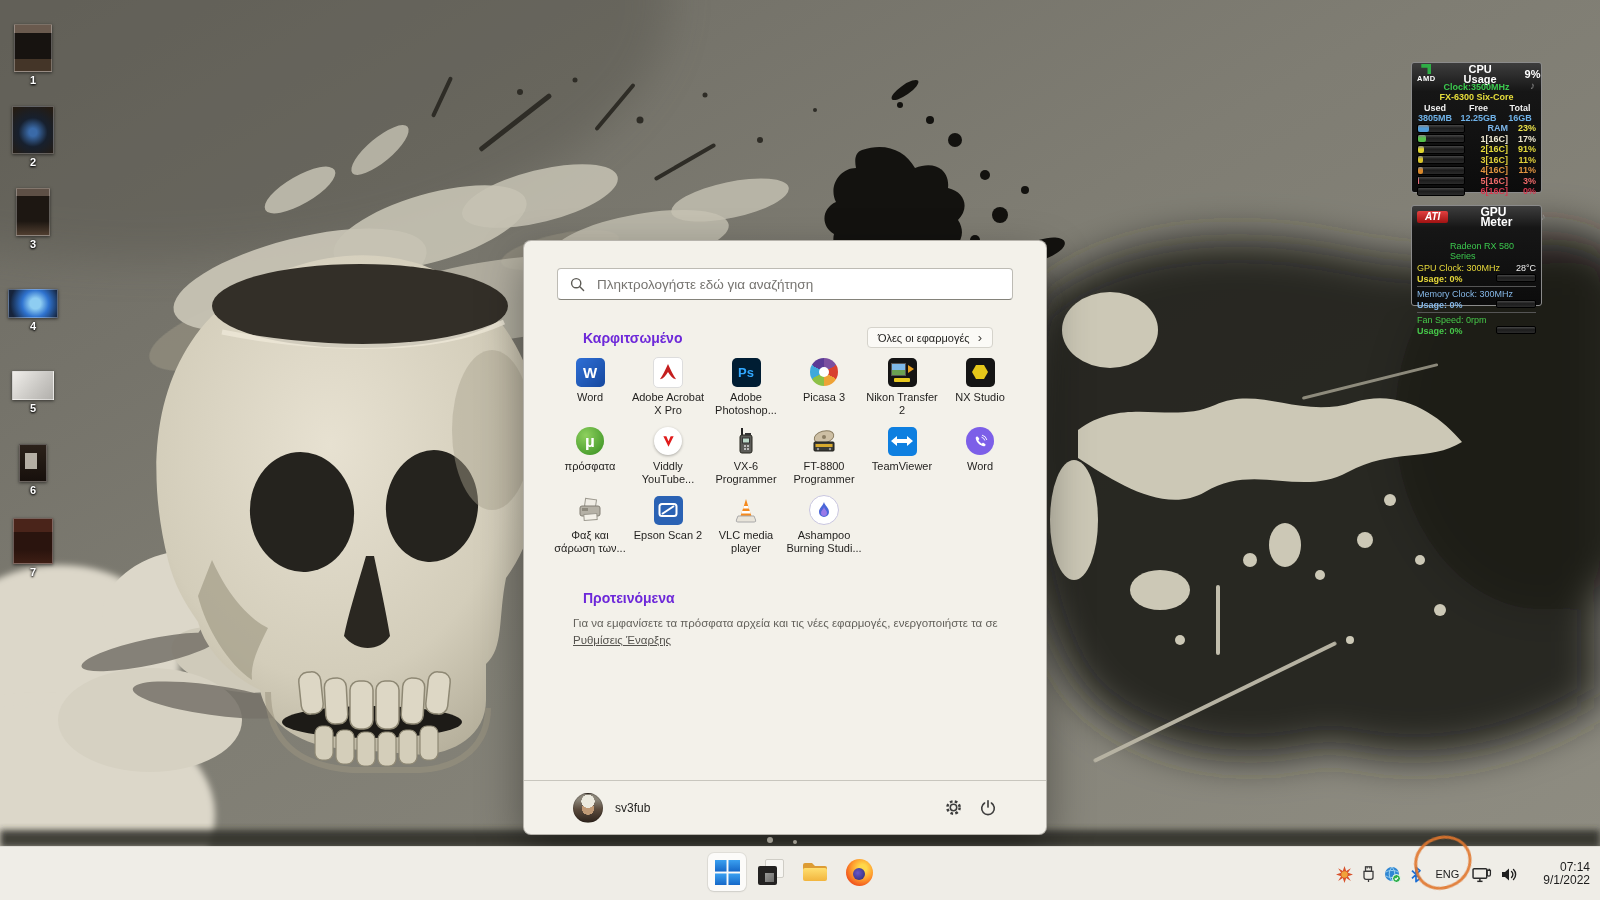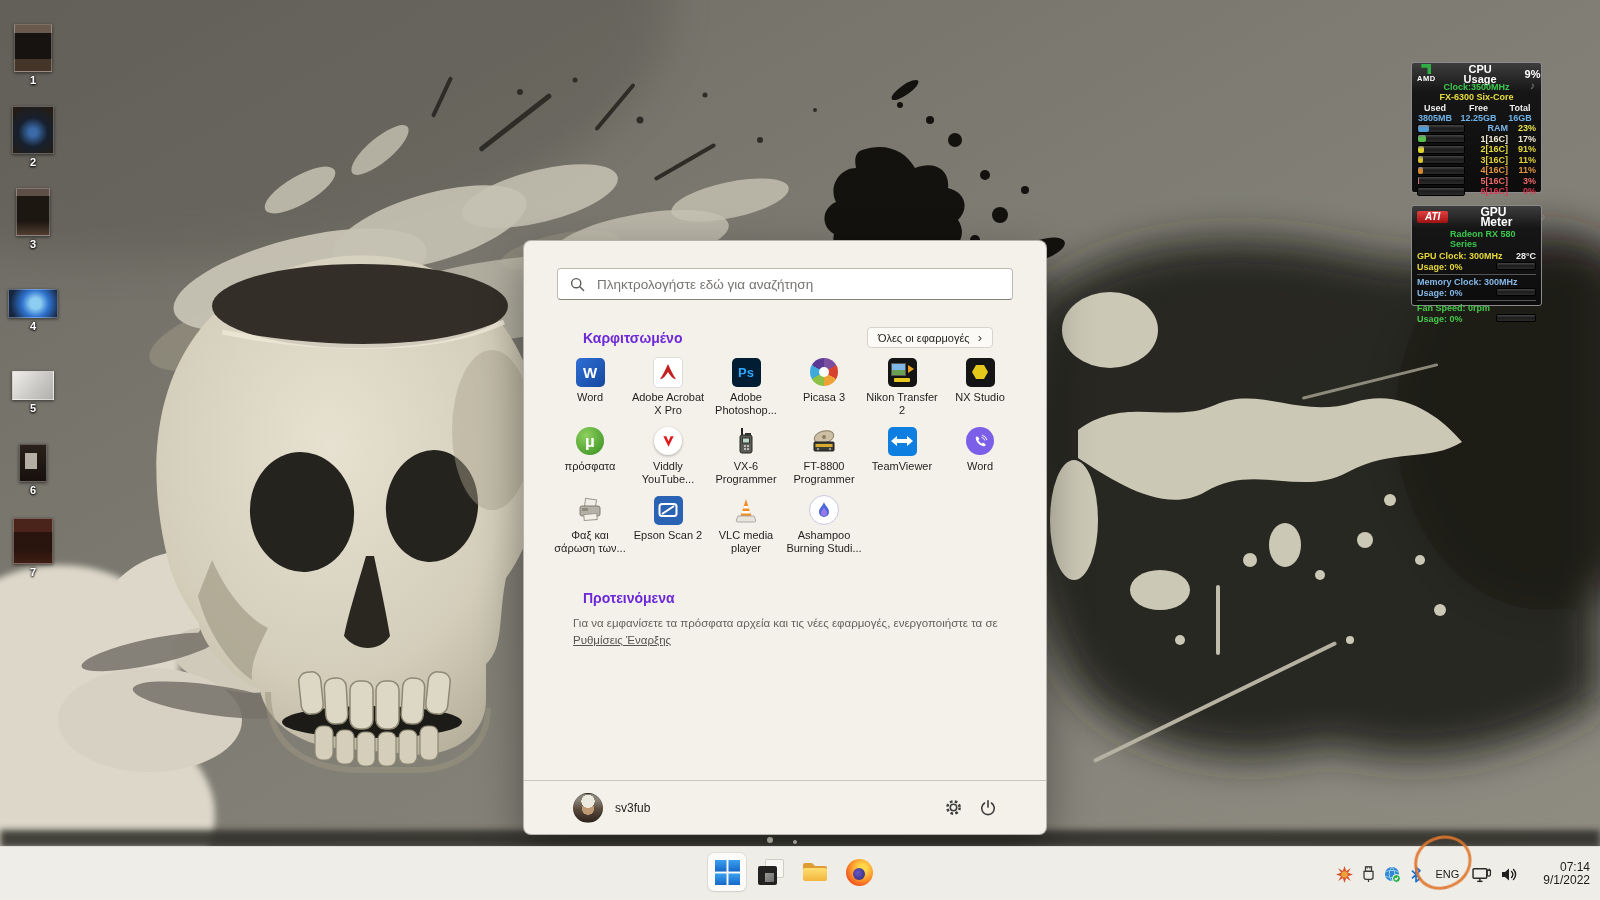--- a/index.html
+++ b/index.html
@@ -41,24 +41,24 @@
   .mem-grid.val{color:#6fb2e8;}
   .cr{display:flex;align-items:center;height:10.5px;}
   .cr .track{width:46px;height:7px;border:1px solid #000;border-radius:2px;margin-right:4px;
              background:linear-gradient(180deg,#474747,#1c1c1c 45%,#2b2b2b);position:relative;flex:none;}
   .cr .fill{position:absolute;left:0;top:0;bottom:0;border-radius:2px;}
   .cr .rl{flex:1;text-align:right;font-weight:bold;}
   .cr .rp{width:28px;text-align:right;font-weight:bold;}
   .ati-logo{background:linear-gradient(180deg,#e24040,#a01212);color:#fff;font-style:italic;font-weight:bold;
             font-size:10px;padding:1px 8px;border-radius:2px;margin-right:4px;}
   .gpu-title{font-weight:bold;font-size:12px;color:#fff;flex:1;}
-  .gpu-model{color:#3bc84e;font-weight:bold;margin:4px 0 2px 33px;}
+  .gpu-model{color:#3bc84e;font-weight:normal;margin:16px 0 2px 33px;}
   .gs{border-top:1px solid #555;padding-top:2px;margin-top:2px;}
   .gs:first-of-type{border-top:none;margin-top:0;padding-top:0;}
-  .gs .l1{display:flex;justify-content:space-between;font-weight:bold;align-items:flex-end;}
+  .gs .l1{display:flex;justify-content:space-between;font-weight:normal;align-items:flex-end;}
   .gs .l1 .ext{color:#eee;}
   .gs .l2{display:flex;align-items:flex-start;font-weight:bold;margin-top:1px;}
   .gs .l2 .track{margin-left:auto;width:38px;height:6px;border:1px solid #000;border-radius:2px;
                  background:linear-gradient(180deg,#474747,#1c1c1c 45%,#2b2b2b);}
 
   
   #start-menu{position:absolute;left:523px;top:240px;width:522px;height:593px;background:#f3f1ea;
               border:1px solid rgba(90,88,80,.4);border-radius:8px;box-shadow:0 18px 45px rgba(0,0,0,.38);}
   .search{position:absolute;left:33px;right:33px;top:27px;height:32px;background:#fff;
           border:1px solid #bdbbb4;border-bottom-color:#84827a;border-radius:4px;

